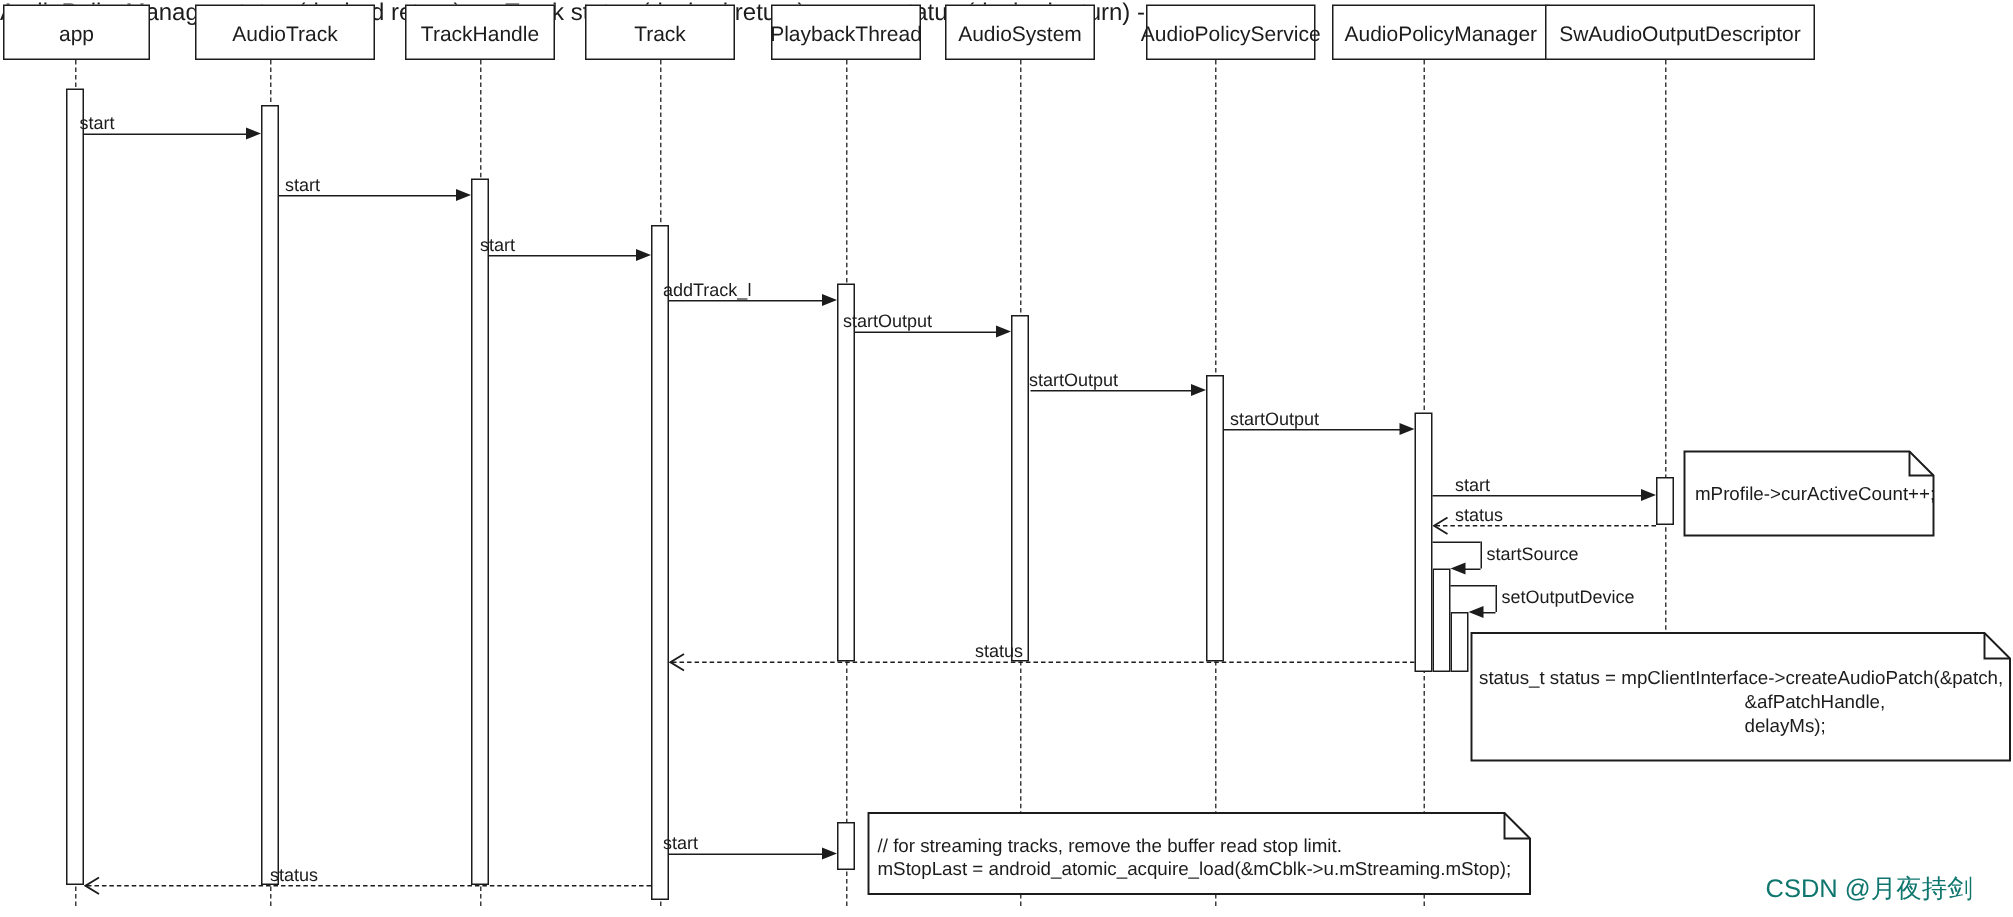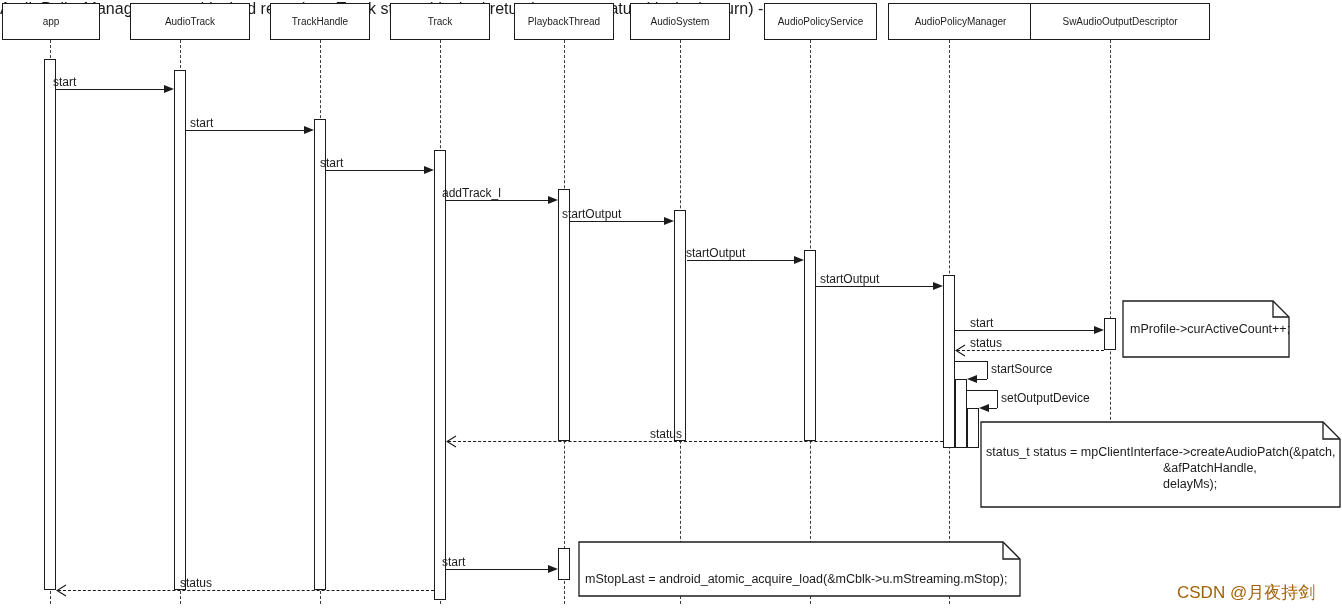--- a/index.html
+++ b/index.html
@@ -1,38 +1,38 @@
 <!DOCTYPE html>
 <html><head>
 <meta charset="utf-8">
 <style>
   html,body{margin:0;padding:0;background:#fff;}
   .canvas{position:relative;width:1342px;height:611px;background:#fff;overflow:hidden;
           font-family:"Liberation Sans",sans-serif;color:#1c1c1c;}
   .pbox{position:absolute;top:3px;height:37px;border:1.4px solid #1c1c1c;background:#fff;
-        display:flex;align-items:center;justify-content:center;font-size:10px;
+        display:flex;align-items:center;justify-content:center;font-size:14px;
         box-sizing:border-box;z-index:3;white-space:nowrap;}
   .pbox.mid{top:auto;}
   .life{position:absolute;width:0;border-left:1px dashed #3c3c3c;z-index:1;}
   .act{position:absolute;width:12px;border:1.2px solid #1c1c1c;background:#fff;
        box-sizing:border-box;z-index:2;}
   .ln{position:absolute;height:0;border-top:1.3px solid #1c1c1c;z-index:4;}
   .lnd{position:absolute;height:0;border-top:1.1px dashed #1c1c1c;z-index:4;}
   .lnv{position:absolute;width:0;border-left:1.3px solid #1c1c1c;z-index:4;}
   .ar-r{position:absolute;width:0;height:0;border-top:4.5px solid transparent;
         border-bottom:4.5px solid transparent;border-left:10px solid #1c1c1c;z-index:5;}
   .ar-l{position:absolute;width:0;height:0;border-top:4.5px solid transparent;
         border-bottom:4.5px solid transparent;border-right:10px solid #1c1c1c;z-index:5;}
   .oar{position:absolute;z-index:5;}
   .mlabel{position:absolute;font-size:12px;white-space:nowrap;z-index:5;}
   .mlabel.c{width:120px;}
   .note{position:absolute;z-index:3;}
   .note svg{position:absolute;left:0;top:0;}
   .ntext{position:absolute;font-size:12.5px;white-space:nowrap;z-index:4;}
-  .watermark{position:absolute;left:1177px;top:581px;font-size:17px;color:#a16207;
+  .watermark{position:absolute;left:1177px;top:581px;font-size:17px;color:#0f766e;
              z-index:6;white-space:nowrap;}
 </style>
 </head>
 <body>
 
 <div class="canvas">
 
   
   <div class="life" style="left:50px;top:40px;height:564px"></div>
   <div class="life" style="left:180px;top:40px;height:564px"></div>
@@ -168,19 +168,20 @@
     <div class="ntext" style="left:183px;top:40px">&amp;afPatchHandle,</div>
     <div class="ntext" style="left:183px;top:56px">delayMs);</div>
   </div>
 
   
   <div class="note" style="left:578px;top:541px;width:443px;height:56px">
     <svg width="443" height="56">
       <polygon points="1,1 425,1 442,18 442,55 1,55" fill="#ffffff" stroke="#1c1c1c" stroke-width="1.3"></polygon>
       <path d="M425,1 L425,18 L442,18" fill="none" stroke="#1c1c1c" stroke-width="1.3"></path>
     </svg>
+    <div class="ntext" style="left:7px;top:16px">// for streaming tracks, remove the buffer read stop limit.</div>
     <div class="ntext" style="left:7px;top:31px">mStopLast = android_atomic_acquire_load(&amp;mCblk-&gt;u.mStreaming.mStop);</div>
   </div>
 
   
   <div class="watermark">CSDN @月夜持剑</div>
 
 </div>
 
 </body></html>

